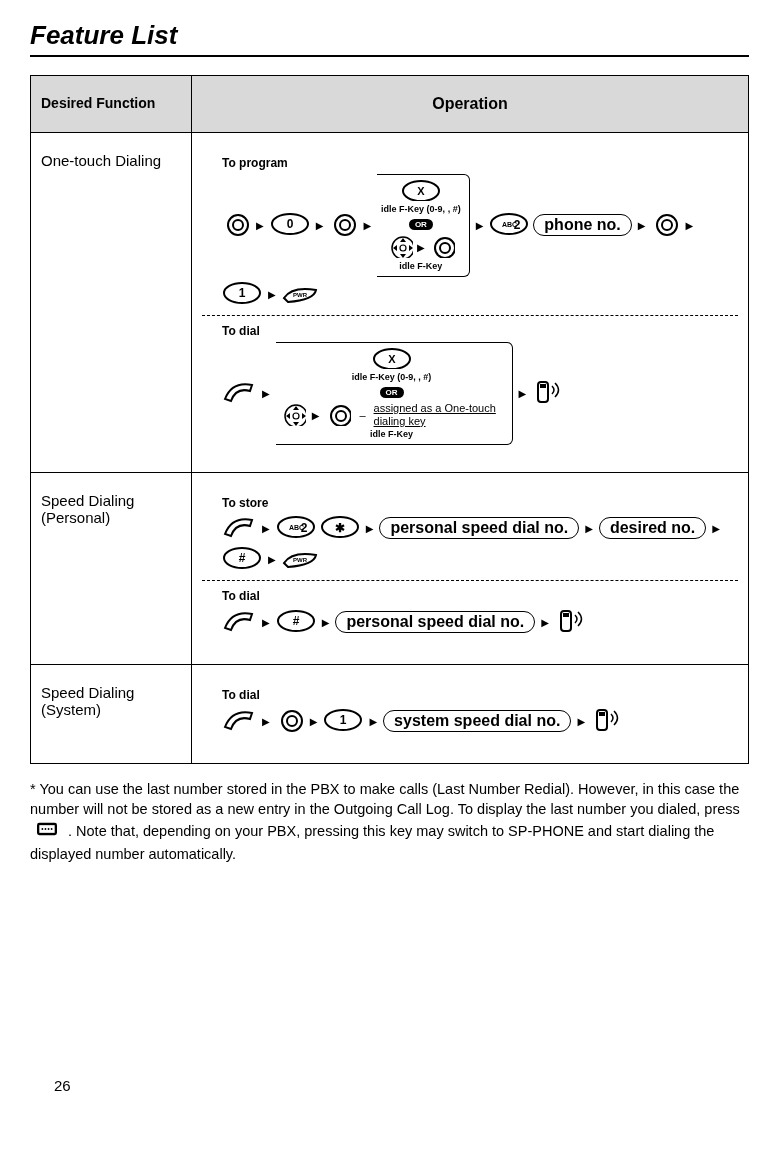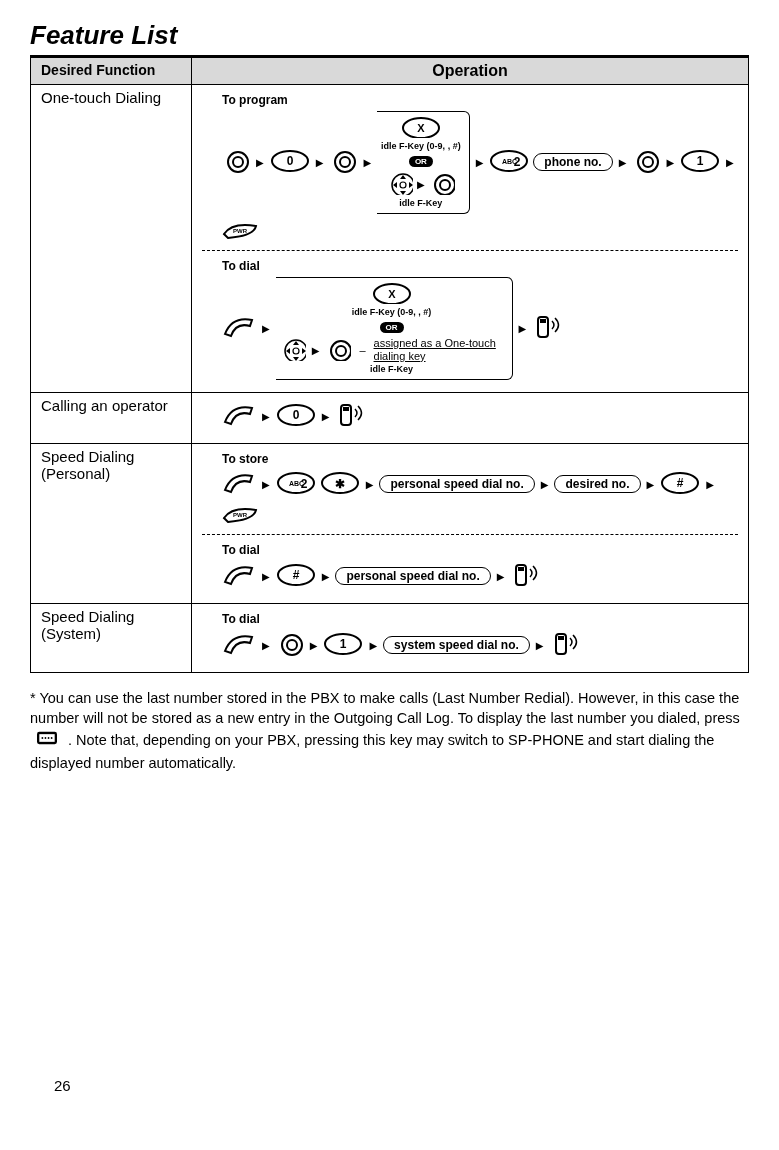--- a/index.html
+++ b/index.html
@@ -9,28 +9,29 @@
     width: 779px;
     box-sizing: border-box;
     color: #000;
   }
   .page-title {
     font-style: italic;
     font-weight: bold;
     font-size: 26px;
     border-bottom: 2px solid #000;
     padding-bottom: 4px;
+    margin-bottom: 18px;
   }
   table.feature {
     border-collapse: collapse;
     width: 100%;
   }
   table.feature td, table.feature th {
     border: 1px solid #000;
-    padding: 4px 10px;
+    padding: 19px 10px;
     vertical-align: top;
   }
   .hdr-left {
     background: #d9d9d9;
     font-weight: bold;
     width: 140px;
     text-align: left;
     font-size: 14px;
   }
   .hdr-right {
@@ -72,21 +73,21 @@
   }
   .icon {
     display: inline-block;
     vertical-align: middle;
   }
   .pill {
     border: 1.5px solid #000;
     border-radius: 12px;
     padding: 1px 10px;
     font-weight: bold;
-    font-size: 12px;
+    font-size: 16px;
     background: #fff;
   }
   .tinylabel {
     font-weight: bold;
     font-size: 9px;
     text-align: center;
     line-height: 1.1;
   }
   .orbadge {
     background: #000;
@@ -284,39 +285,20 @@
           <div class="tinylabel">idle F-Key</div>
         </span>
         <span class="arrow"></span>
         <span class="icon"><svg width="30" height="28">
                   <use href="#i-talk"></use>
                 </svg></span>
       </div>
     </td>
   </tr>
 
-  <tr>
-    <td class="func-label">Calling an operator</td>
-    <td class="op-cell">
-      <div class="seq">
-        <span class="icon"><svg width="34" height="26">
-                  <use href="#i-offhook"></use>
-                </svg></span>
-        <span class="arrow"></span>
-        <span class="icon"><svg width="40" height="24">
-                  <use href="#i-keybase"></use>
-                  <text x="20" y="16" font-size="12" font-weight="bold" text-anchor="middle">0</text>
-                </svg></span>
-        <span class="arrow"></span>
-        <span class="icon"><svg width="30" height="28">
-                  <use href="#i-talk"></use>
-                </svg></span>
-      </div>
-    </td>
-  </tr>
 
   <tr>
     <td class="func-label">Speed Dialing (Personal)</td>
     <td class="op-cell">
       <div class="subhead">To store</div>
       <div class="seq">
         <span class="icon"><svg width="34" height="26">
                   <use href="#i-offhook"></use>
                 </svg></span>
         <span class="arrow"></span>

